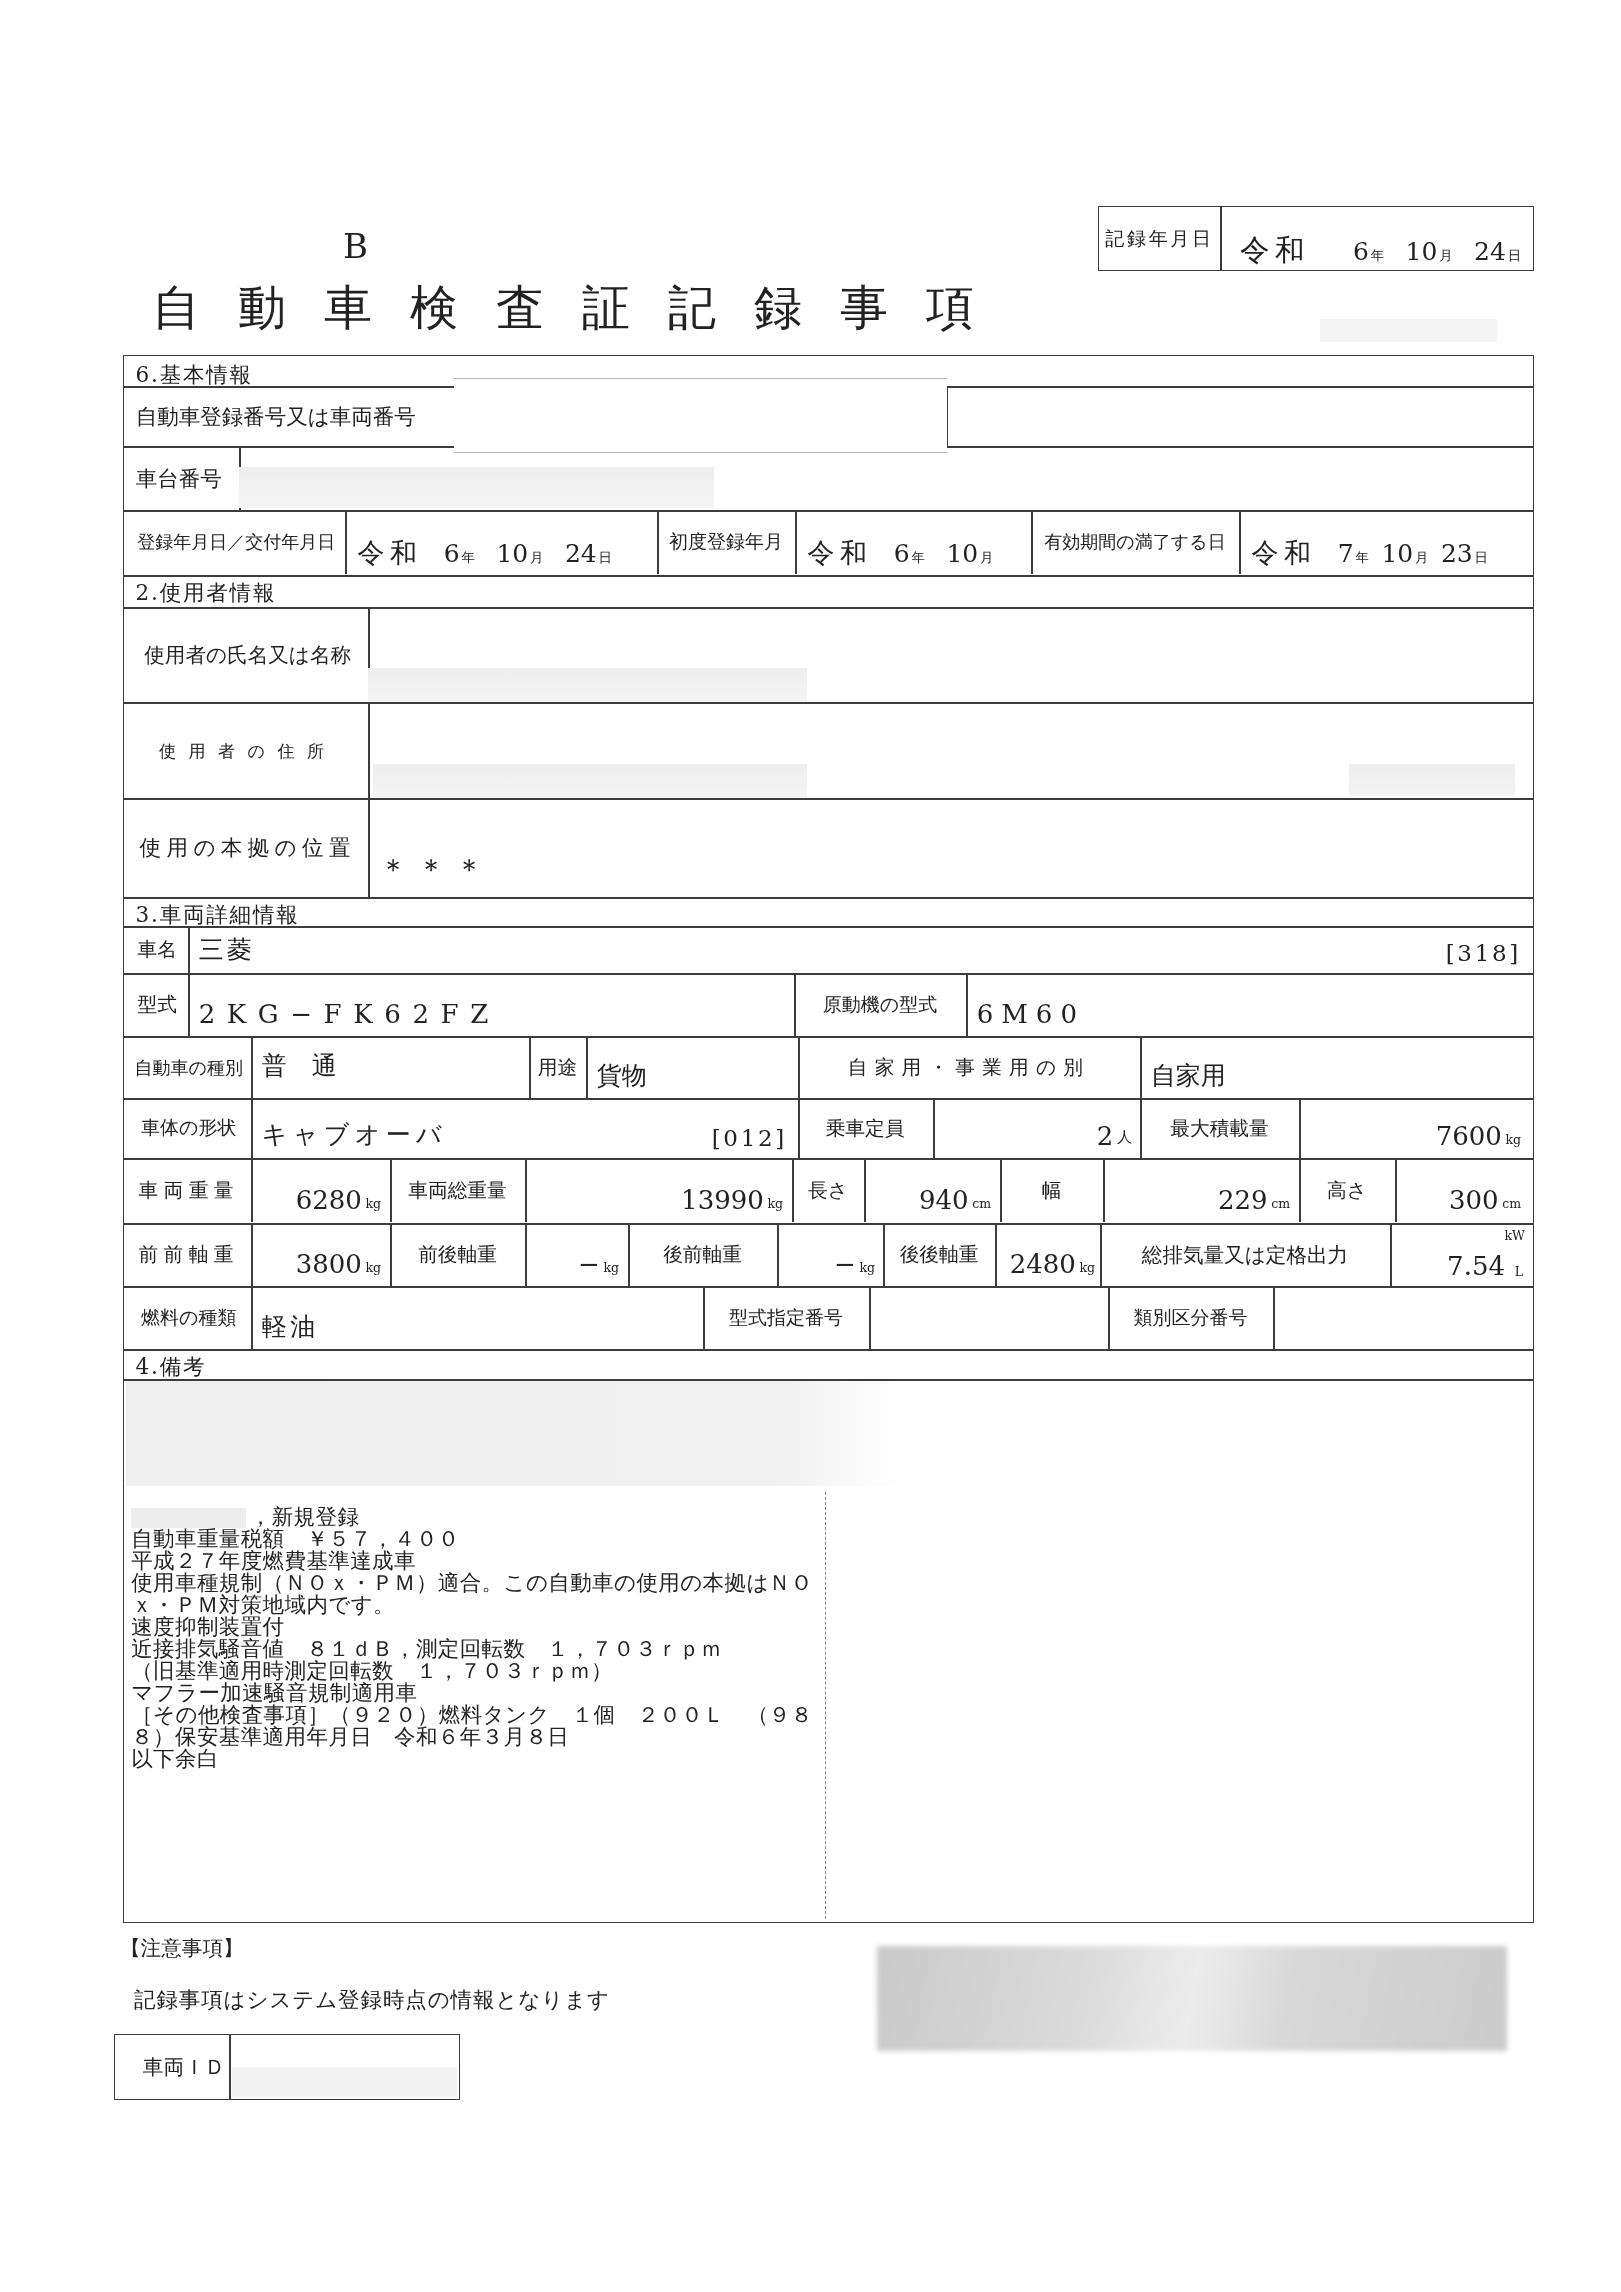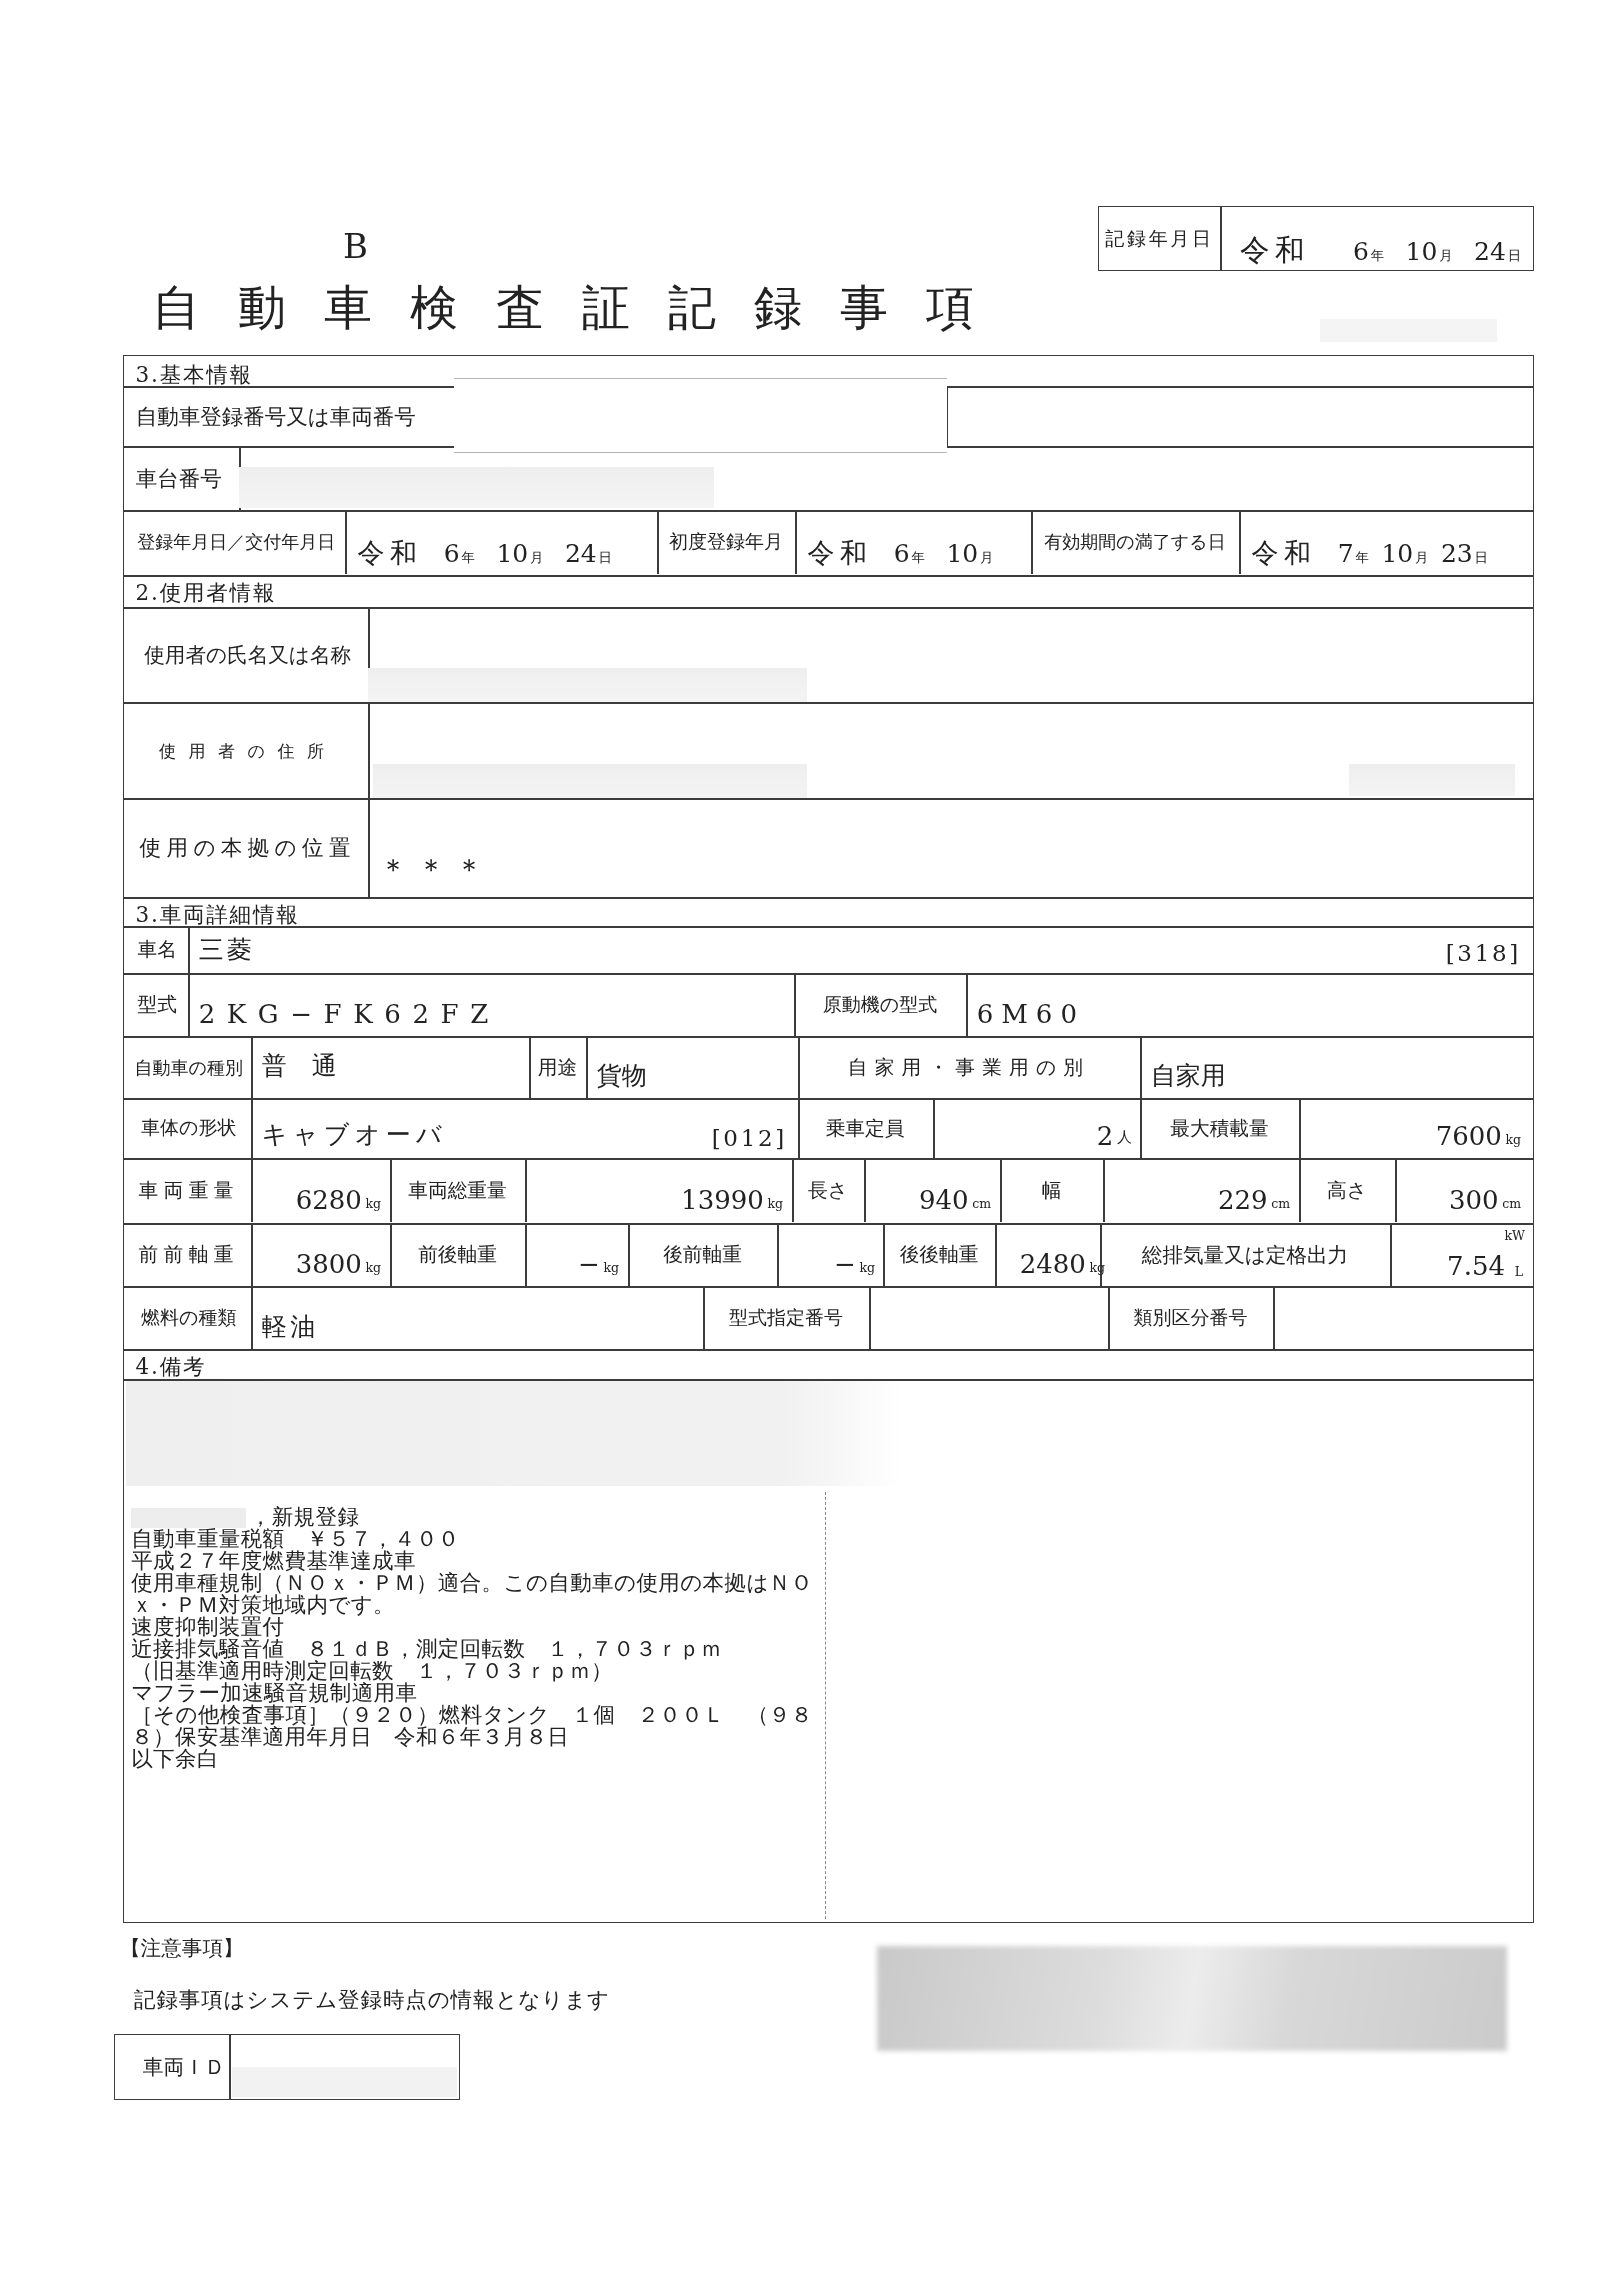--- a/index.html
+++ b/index.html
@@ -90,21 +90,21 @@
   <div class="hl" style="top:570px;"></div>
   <div class="hl" style="top:617px;"></div>
   <div class="hl" style="top:680px;"></div>
   <div class="hl" style="top:742px;"></div>
   <div class="hl" style="top:802px;"></div>
   <div class="hl" style="top:867px;"></div>
   <div class="hl" style="top:930px;"></div>
   <div class="hl" style="top:993px;"></div>
   <div class="hl" style="top:1023px;"></div>
 
-  <div class="sechead" style="left:11.6px;top:3.6px;">3.基本情報</div>
+  <div class="sechead" style="left:11.6px;top:3.6px;">6.基本情報</div>
   <div class="sechead" style="left:11.6px;top:222px;">2.使用者情報</div>
   <div class="sechead" style="left:11.6px;top:544px;">3.車両詳細情報</div>
   <div class="sechead" style="left:11.6px;top:996px;">4.備考</div>
 
   <div class="cell lbl-left" style="left:2.7px;top:32px;width:340px;height:56px;">自動車登録番号又は車両番号</div>
   <div class="whitebox" style="left:330px;top:21.5px;width:493px;height:73px;"></div>
   <div class="vl" style="left:822px;top:30px;height:60px;"></div>
 
   <div class="cell lbl-left" style="left:2.7px;top:92px;width:112px;height:60px;">車台番号</div>
   <div class="vl" style="left:115px;top:90px;height:64px;"></div>
@@ -249,21 +249,21 @@
   <div class="cell val-r" style="left:401px;top:867px;width:103px;height:63px;">
     <span class="num">−</span>
       <span class="unit">kg</span>
   </div>
   <div class="cell lbl ls2" style="left:504px;top:867px;width:149px;height:63px;">後前軸重</div>
   <div class="cell val-r" style="left:653px;top:867px;width:107px;height:63px;">
     <span class="num">−</span>
       <span class="unit">kg</span>
   </div>
   <div class="cell lbl ls2" style="left:759px;top:867px;width:112px;height:63px;">後後軸重</div>
-  <div class="cell val-r" style="left:871px;top:867px;width:119px;height:63px;padding-right:19px;margin-left:10px;">
+  <div class="cell val-r" style="left:871px;top:867px;width:119px;height:63px;padding-right:19px;">
     <span class="num">2480</span>
       <span class="unit">kg</span>
   </div>
   <div class="cell lbl ls2" style="left:976px;top:867px;width:290px;height:63px;font-size:20.6px;text-align:center;">総排気量又は定格出力</div>
   <div class="disp-cell" style="left:1266px;top:867px;width:142px;height:63px;">
     <span class="ut">kW</span>
     <span class="dnum">7.54</span>
     <span class="ub">L</span>
   </div>
 

